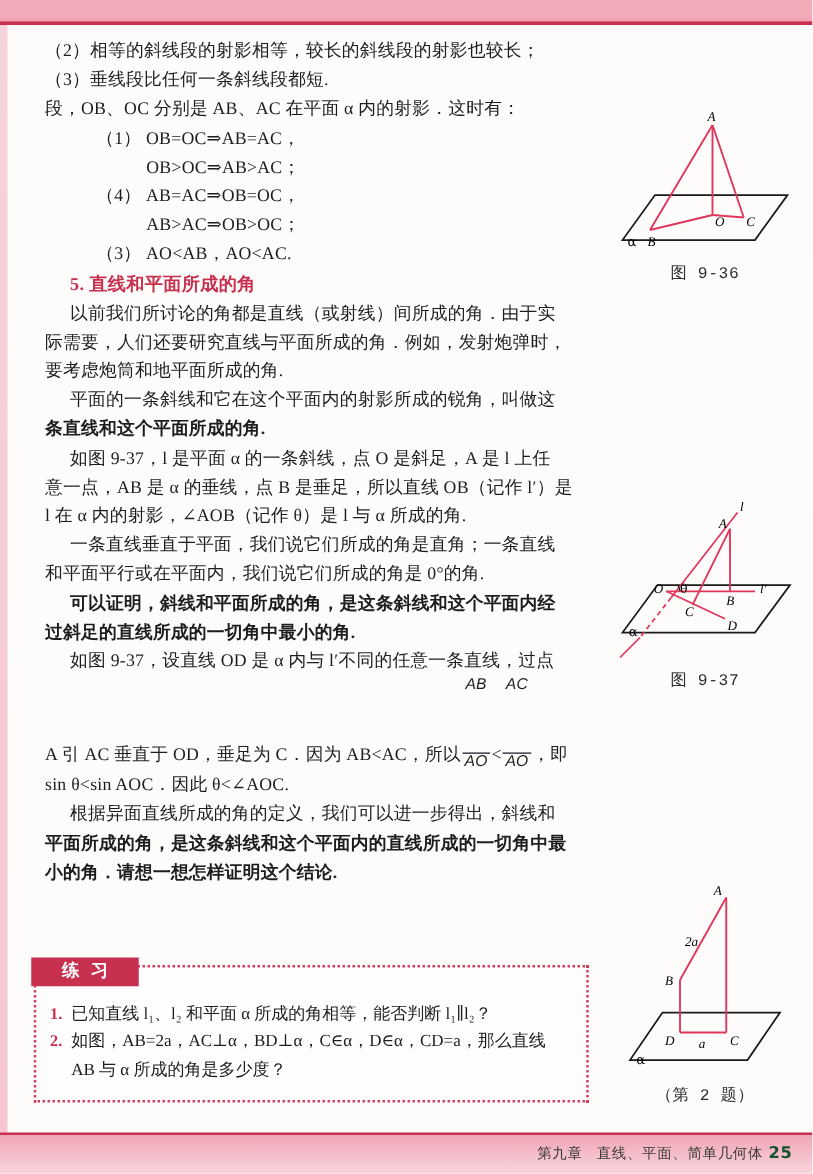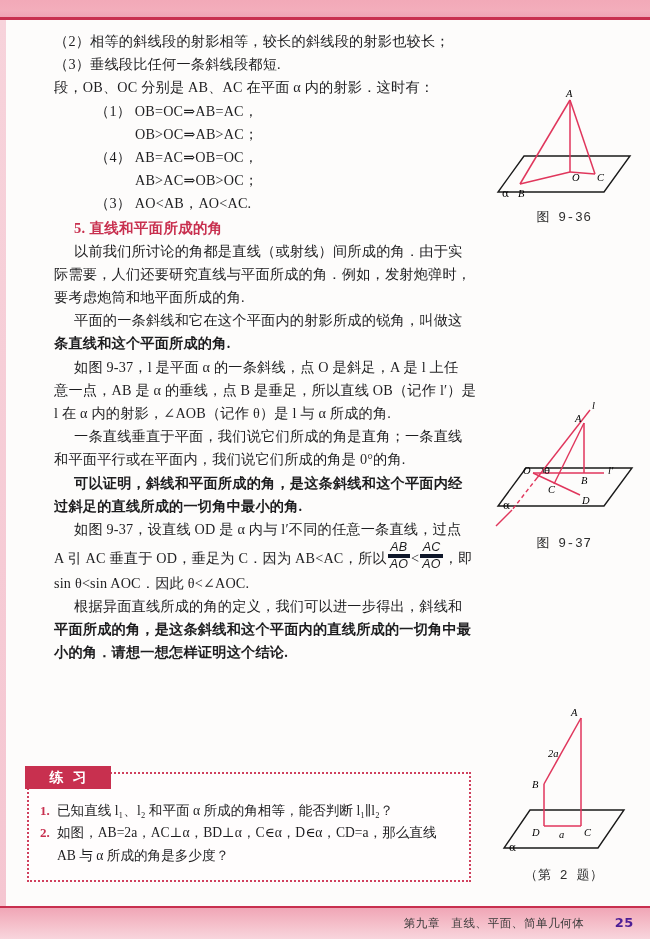--- a/index.html
+++ b/index.html
@@ -52,30 +52,30 @@
     position: absolute;
     right: 16px; top: 915px;
     font-size: 11.5px;
     letter-spacing: 0.6px;
     color: #3a3a3a;
     font-family: "DejaVu Sans", "Liberation Sans", sans-serif;
     white-space: nowrap;
   }
   .footer-text .chapter { margin-right: 7px; }
   .footer-text .pageno {
-    margin-left: 26px;
+    margin-left: 0;
     font-weight: bold;
     font-size: 13px;
-    color: #4c1d95;
+    color: #14532d;
   }
 
   
   .text-col {
     position: absolute;
-    left: 54px; top: 30px;
+    left: 36px; top: 30px;
     width: 432px;
   }
   .ln {
     font-size: 14.2px;
     line-height: 23.2px;
     letter-spacing: 0.2px;
     white-space: nowrap;
   }
   .ind1 { padding-left: 20px; }      
   .ind2 { padding-left: 41px; }      
@@ -98,22 +98,23 @@
     display: inline-block;
     vertical-align: -0.42em;
     text-align: center;
     font-size: 0.88em;
     line-height: 1.05;
     margin: 0 1px;
   }
   .frac .num { display: block; padding: 0 2px; }
   .frac .den {
     display: block;
-    border-top: 4px solid #0f172a;
+    border-top: 1px solid #0f172a;
     padding: 0 2px;
+    margin-top: 48px;
   }
 
   
   .fig {
     position: absolute;
     text-align: center;
   }
   .fig-cap {
     font-size: 13px;
     color: #2e2e2e;

